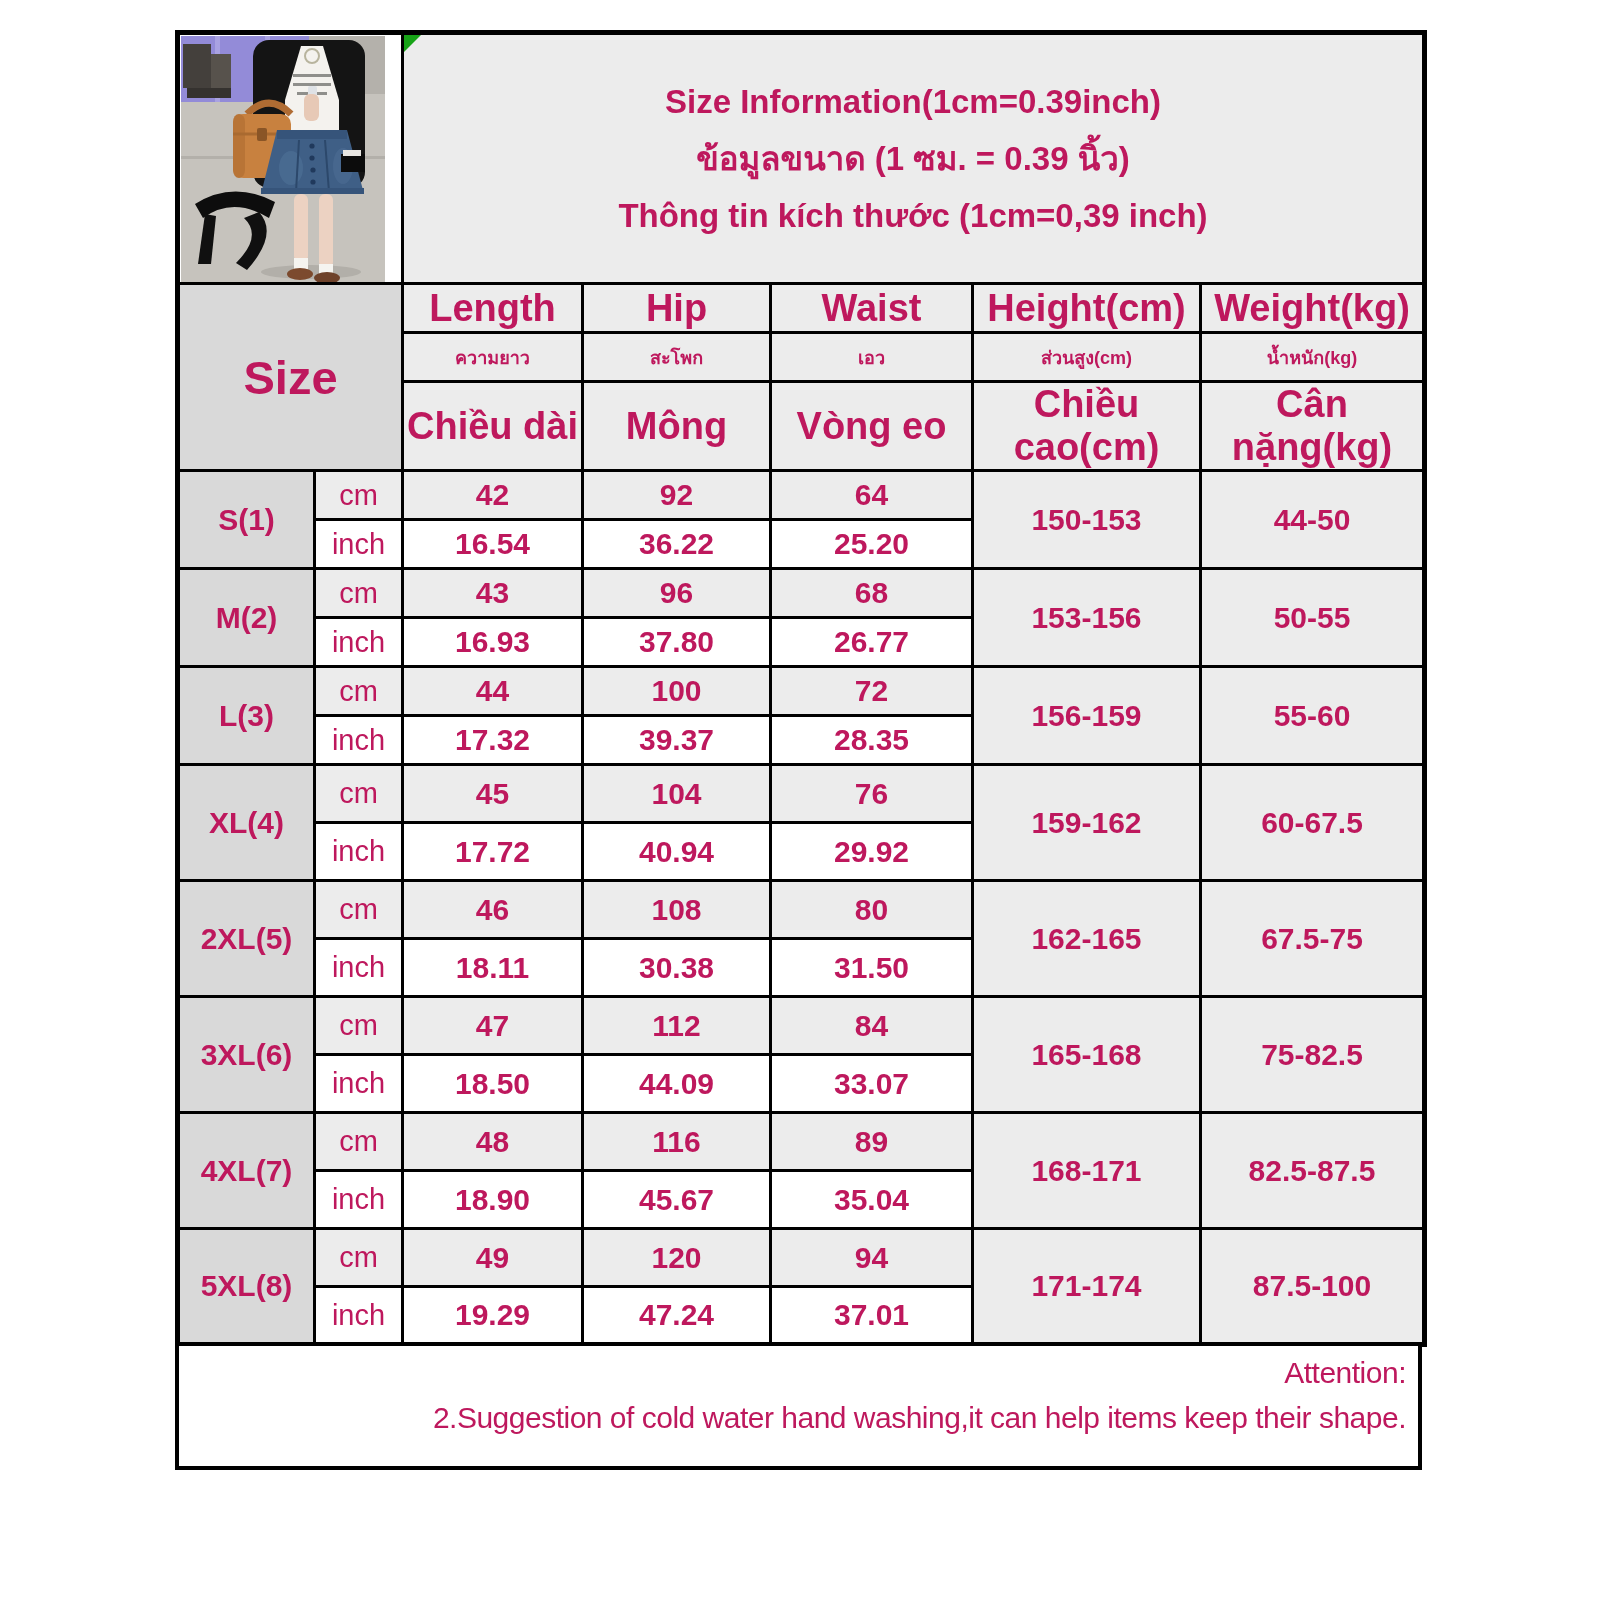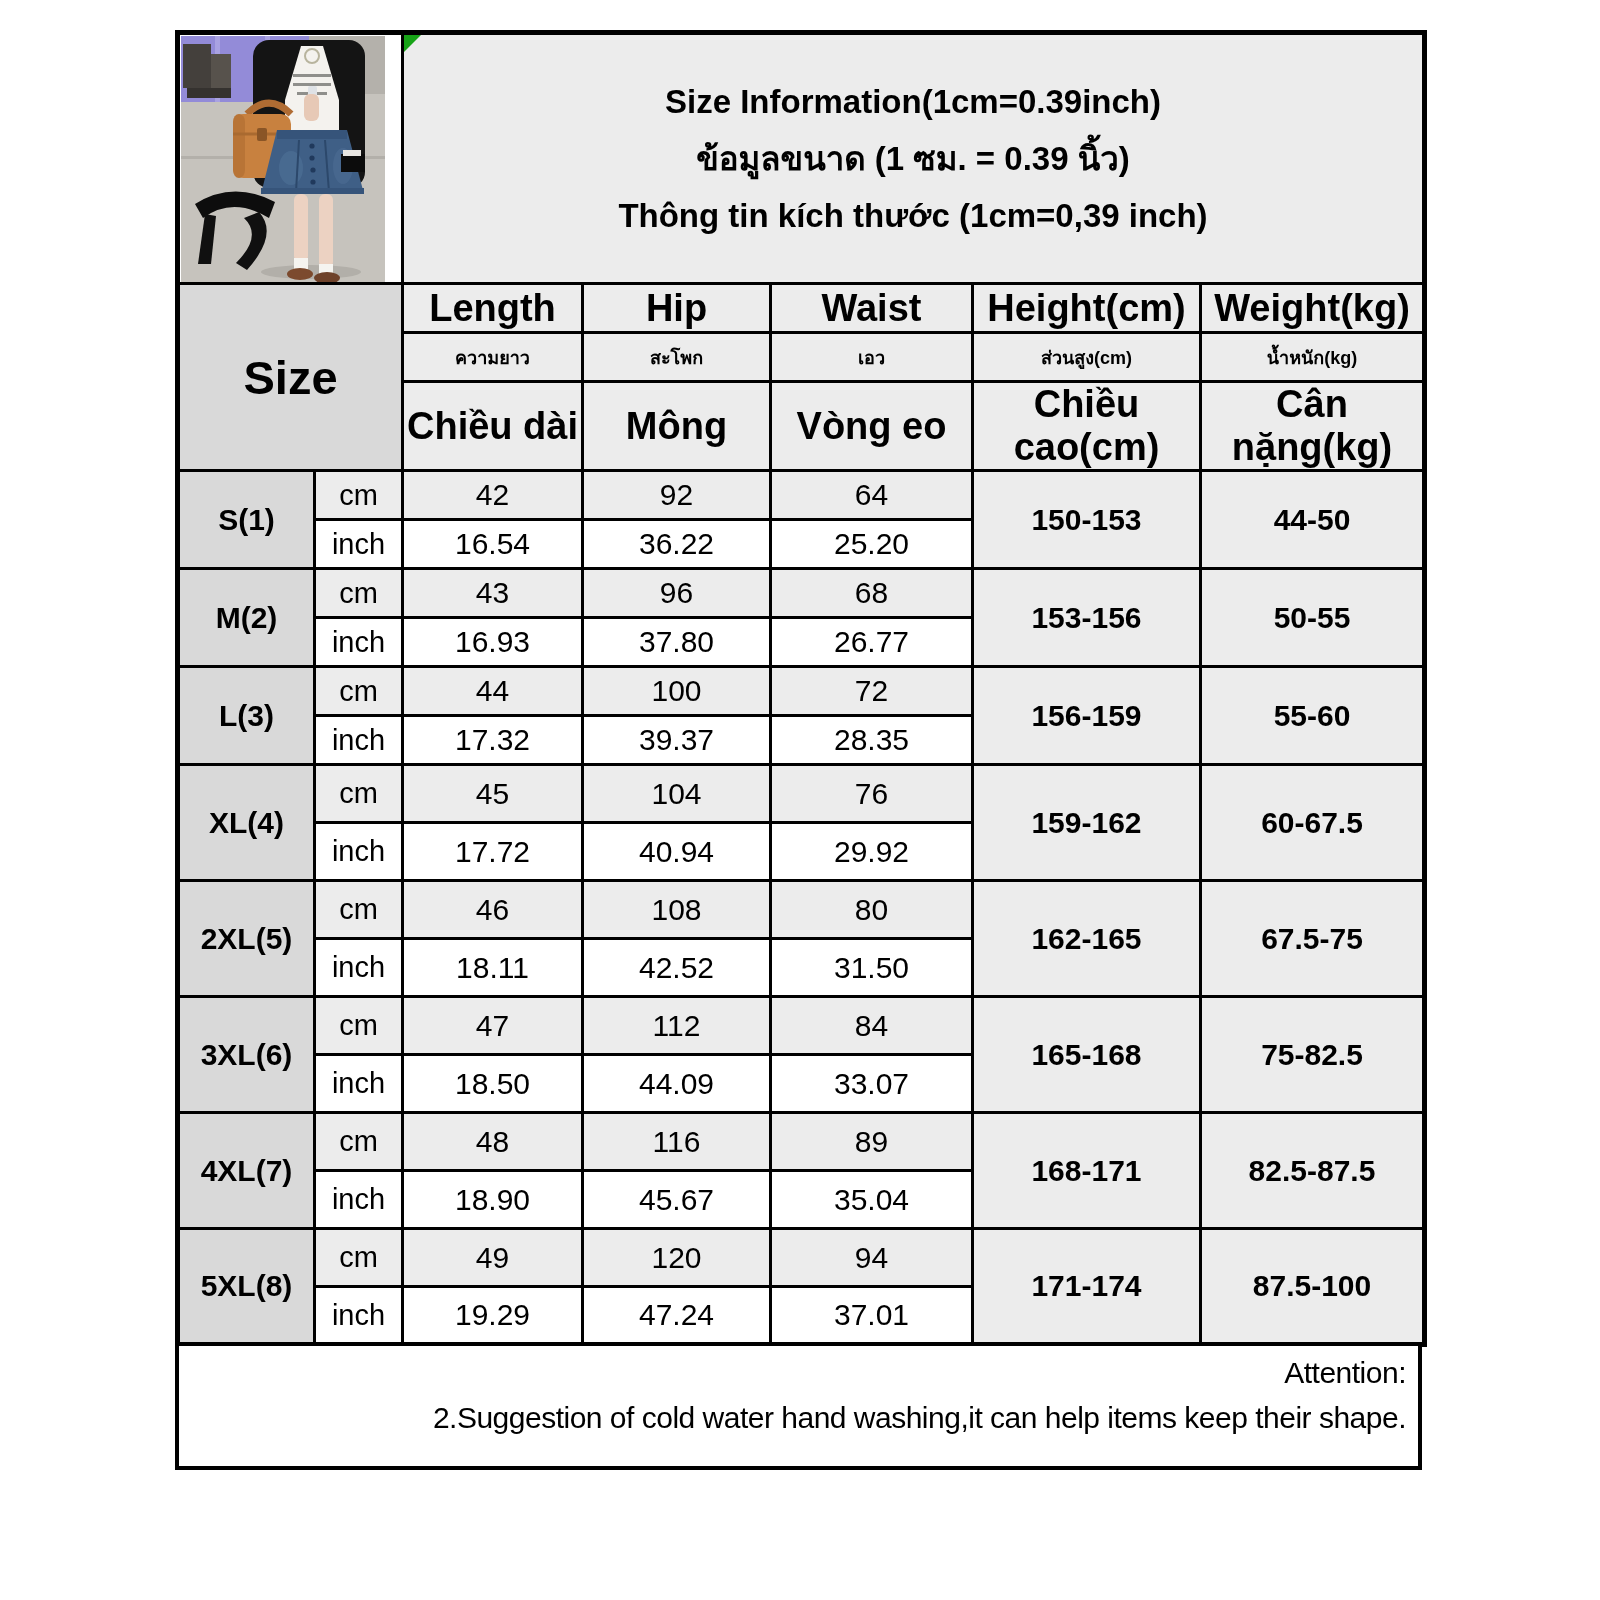--- a/index.html
+++ b/index.html
@@ -1,18 +1,18 @@
 <!DOCTYPE html>
 <html><head>
 <meta charset="utf-8">
 <style>
   html,body{margin:0;padding:0;background:#fff;}
   .canvas{
     position:relative;width:1600px;height:1600px;background:#fff;
-    font-family:"Liberation Sans","DejaVu Sans",sans-serif;color:#000000;
+    font-family:"Liberation Sans","DejaVu Sans",sans-serif;color:#be185d;
     box-sizing:border-box;
   }
   .sheet{position:absolute;left:175px;top:30px;width:1247px;}
   table.size-table{
     border-collapse:collapse;table-layout:fixed;width:1247px;
     border:5px solid #000;
   }
   table.size-table td{
     border:3px solid #000;text-align:center;vertical-align:middle;
     padding:0;overflow:hidden;
@@ -26,21 +26,21 @@
     border-top:17px solid #17a317;border-right:17px solid transparent;
   }
   .photo-box{width:204px;height:246px;margin:1px 0 0 1px;display:block;}
   
   .size-cell{background:#d9d9d9;font-weight:bold;font-size:47px;}
   .hcell{background:#ececec;font-weight:bold;font-size:38px;}
   .h-th{font-size:18px;}
   
   .size-label{background:#d9d9d9;font-weight:bold;font-size:30px;}
   .unit-cell{font-weight:normal;font-size:29px;}
-  .val-cell{font-weight:normal;font-size:30px;}
+  .val-cell{font-weight:bold;font-size:30px;}
   .row-cm{background:#ececec;}
   .row-inch{background:#fff;}
   .range-cell{background:#ececec;font-weight:bold;font-size:30px;}
   
   .attention{
     box-sizing:border-box;width:1247px;margin-top:-5px;
     border:4px solid #000;background:#fff;
     padding:4px 12px 26px 10px;
     font-size:30px;line-height:45px;letter-spacing:-0.5px;
     text-align:right;
@@ -209,21 +209,21 @@
             <td class="unit-cell row-cm">cm</td>
             <td class="val-cell row-cm">46</td>
             <td class="val-cell row-cm">108</td>
             <td class="val-cell row-cm">80</td>
             <td class="range-cell" rowspan="2">162-165</td>
             <td class="range-cell" rowspan="2">67.5-75</td>
           </tr>
           <tr class="group-row" style="height: 58px;">
             <td class="unit-cell row-inch">inch</td>
             <td class="val-cell row-inch">18.11</td>
-            <td class="val-cell row-inch">42.52</td>
+            <td class="val-cell row-inch">30.38</td>
             <td class="val-cell row-inch">31.50</td>
           </tr>
           <tr class="group-row" style="height: 58px;">
             <td class="size-label" rowspan="2">3XL(6)</td>
             <td class="unit-cell row-cm">cm</td>
             <td class="val-cell row-cm">47</td>
             <td class="val-cell row-cm">112</td>
             <td class="val-cell row-cm">84</td>
             <td class="range-cell" rowspan="2">165-168</td>
             <td class="range-cell" rowspan="2">75-82.5</td>

